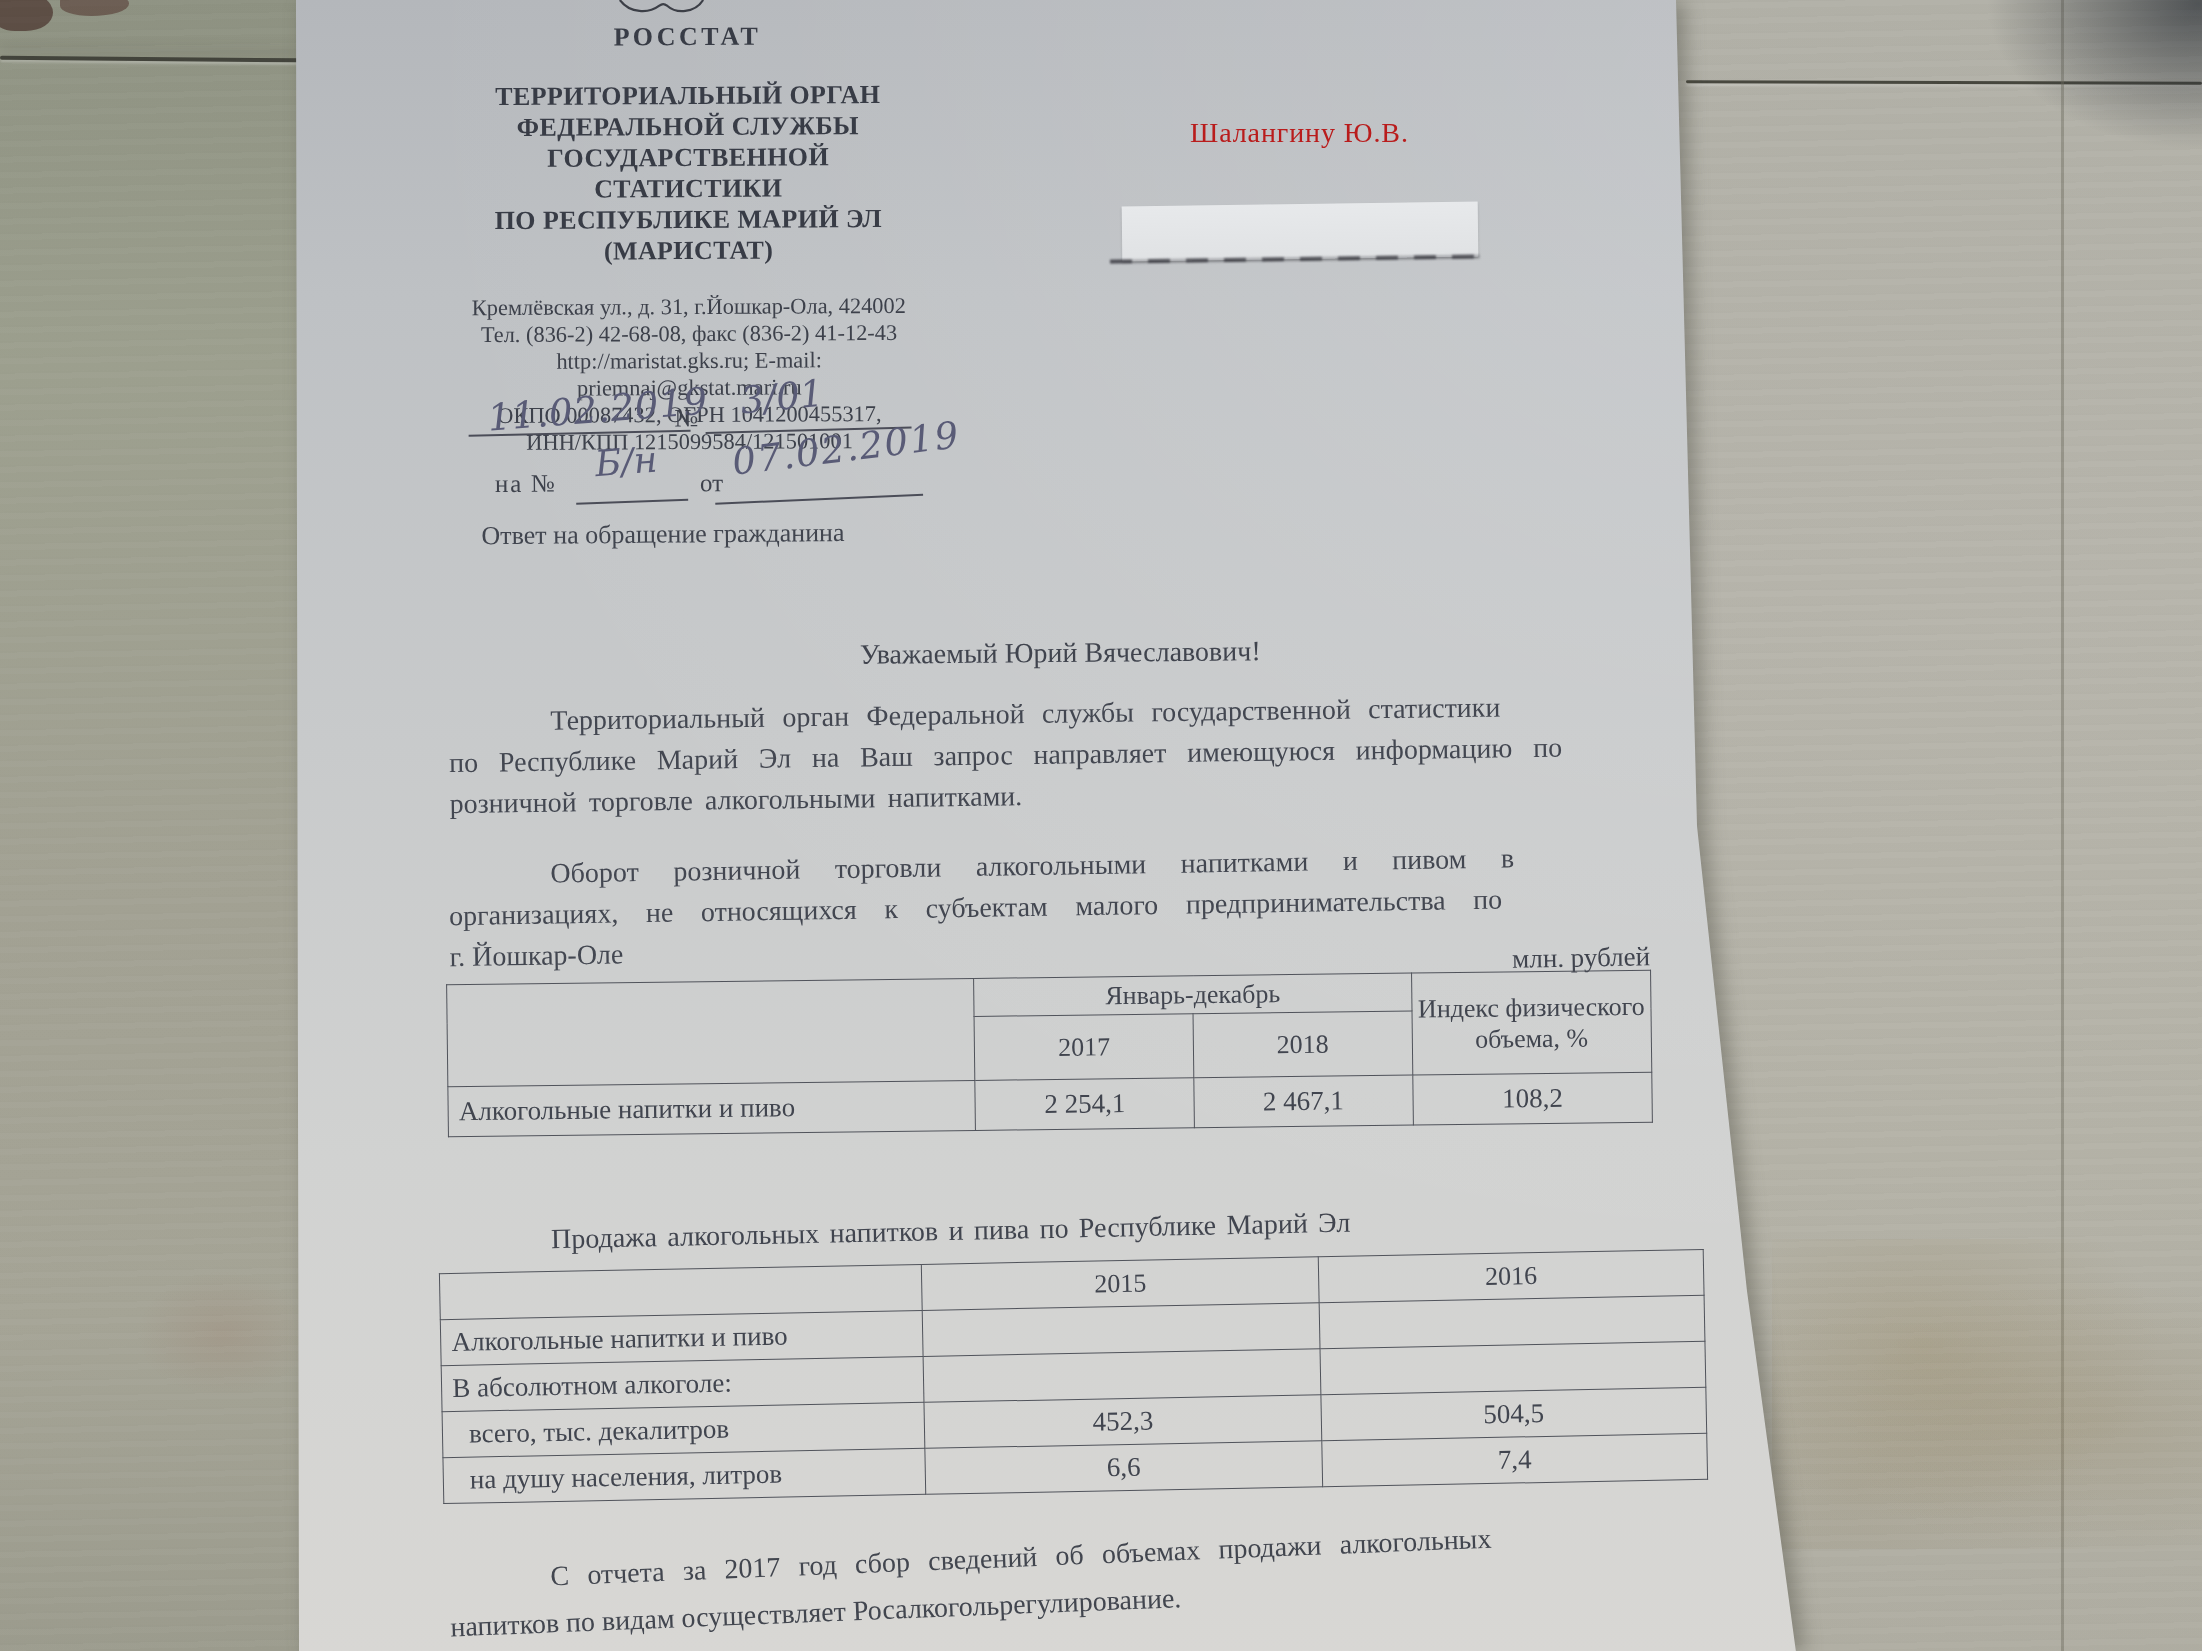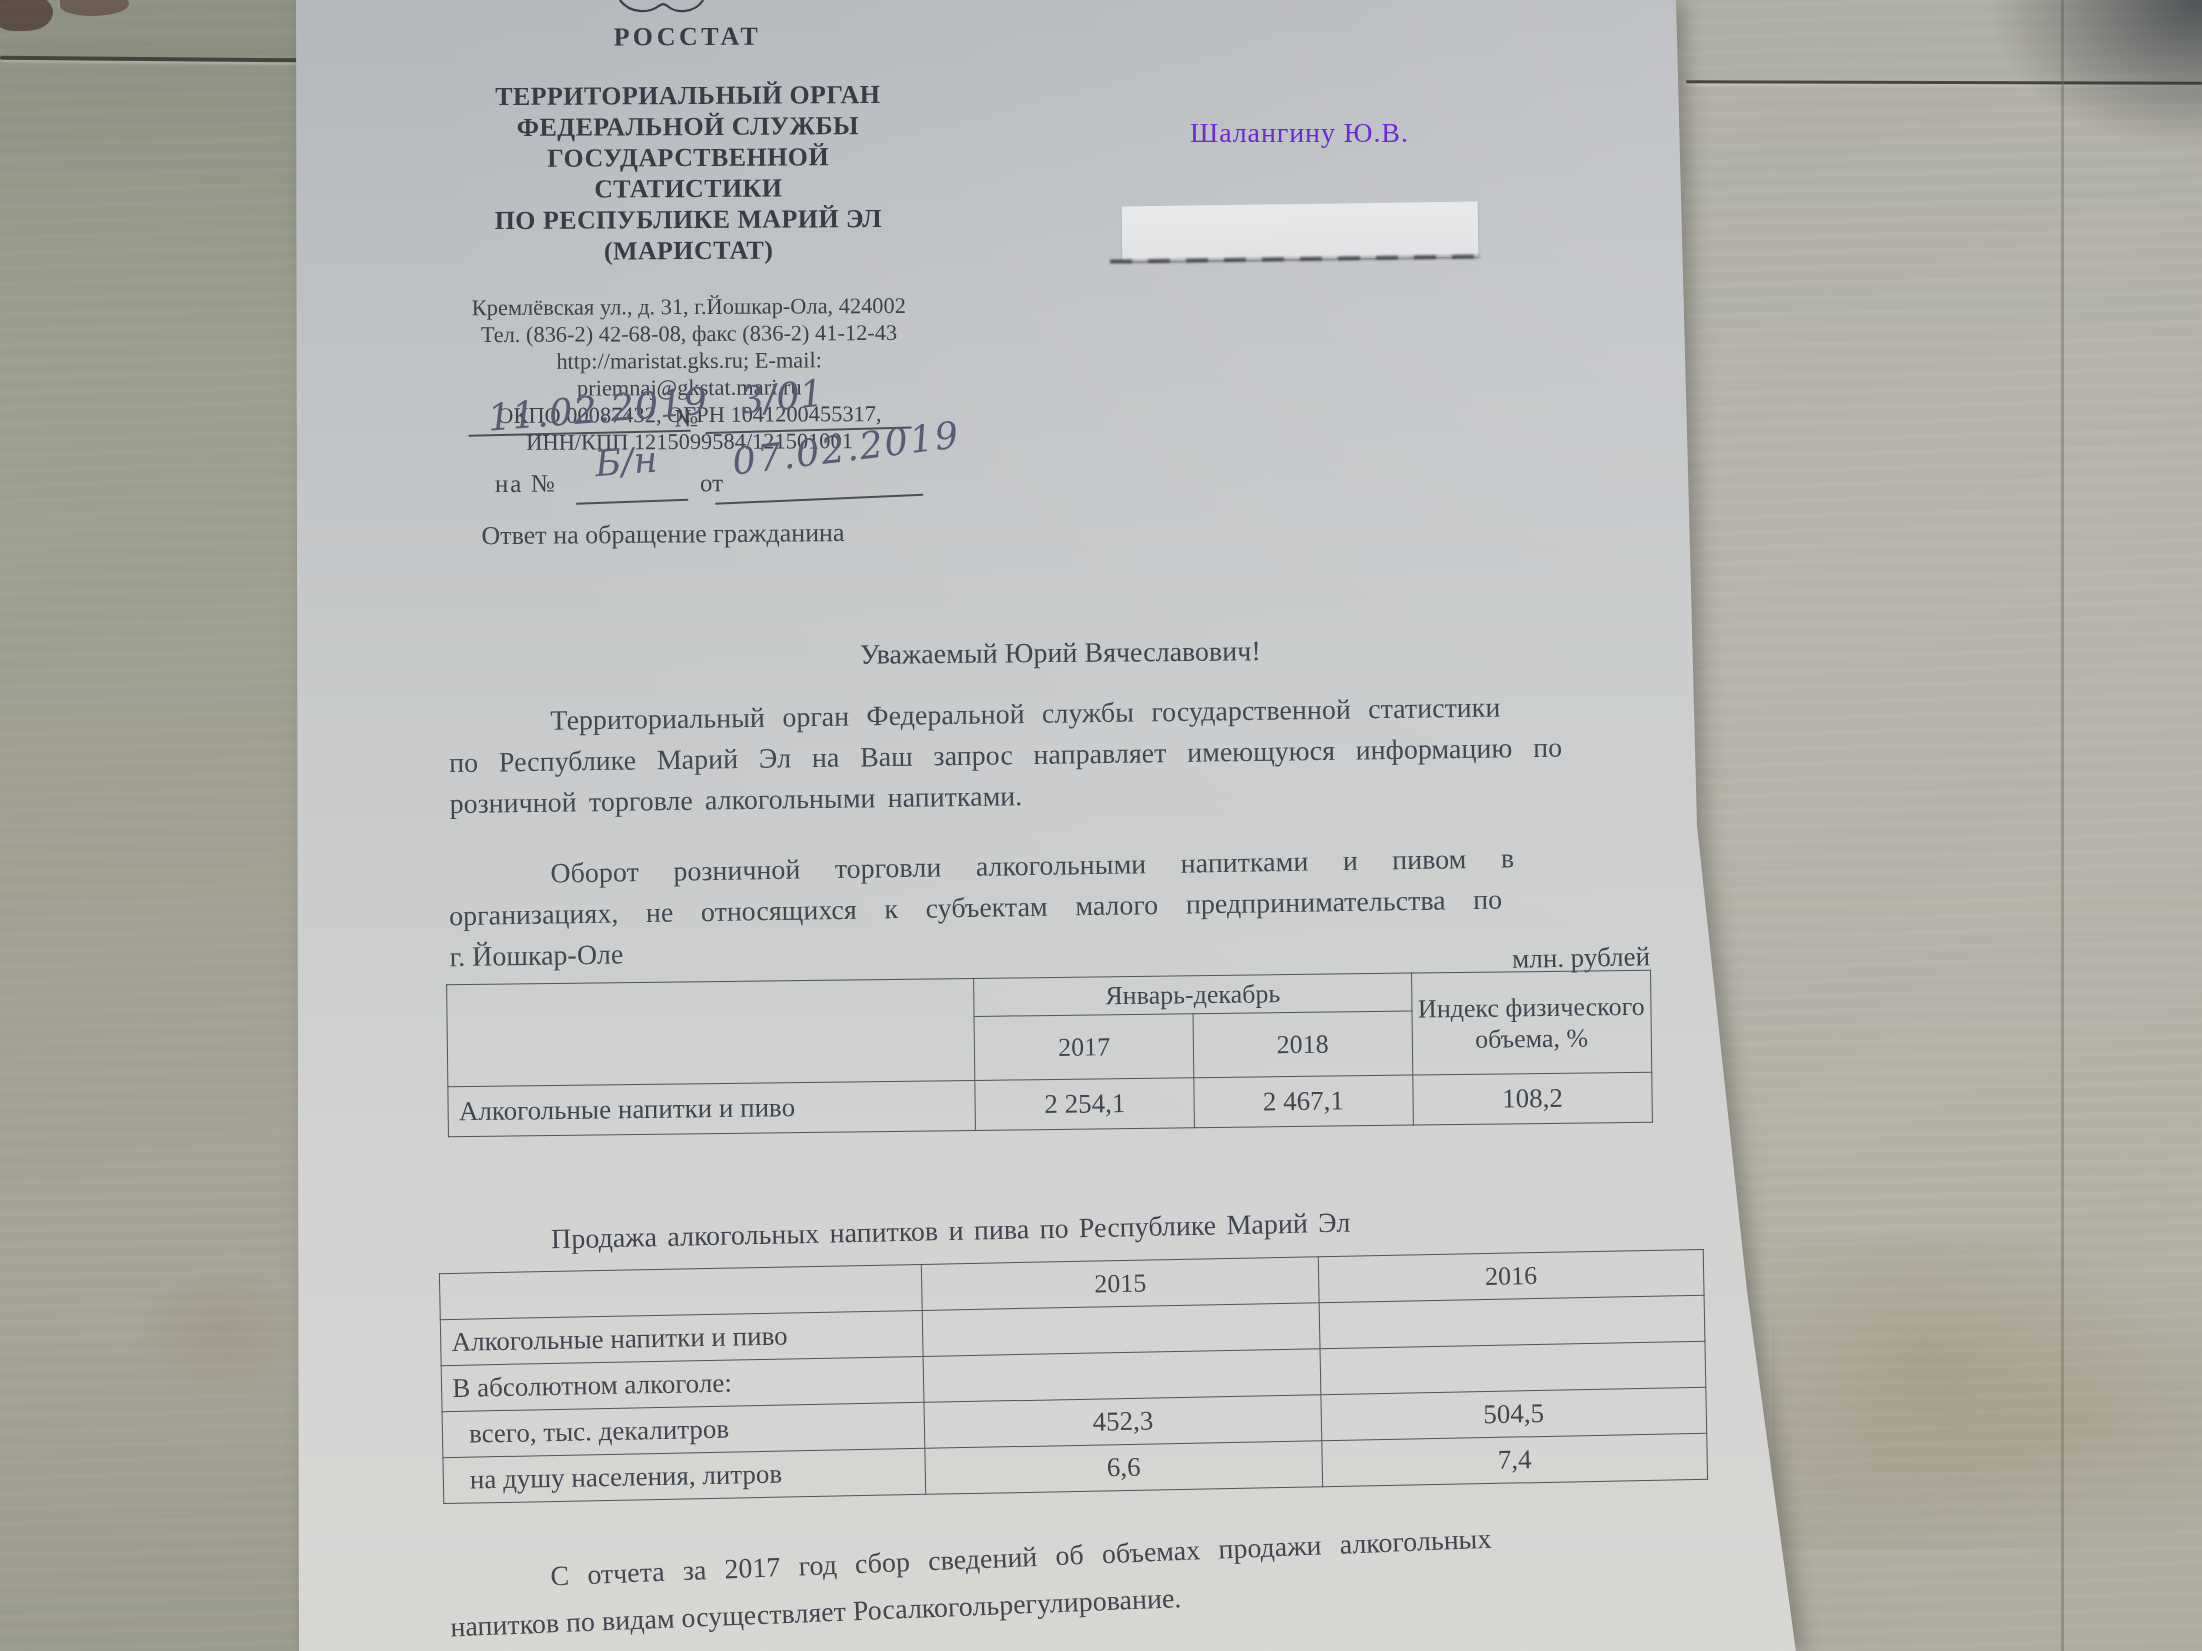--- a/index.html
+++ b/index.html
@@ -36,21 +36,21 @@
     clip-path:polygon(296px 0,1676px 0,1697px 826px,1747px 1291px,1796px 1652px,299px 1652px);
     background:
       radial-gradient(ellipse at 80% 6%,rgba(255,255,255,.16),rgba(255,255,255,0) 55%),
       linear-gradient(97deg,rgba(105,105,98,.30) 0%,rgba(105,105,98,0) 4%),
       linear-gradient(180deg,#b4b7bb 0%,#bec1c4 18%,#c8cacb 45%,#d1d2d1 70%,#d8d7d4 100%);}
   .center{text-align:center;}
   .letterhead{left:465px;top:22.4px;width:447px;transform:rotate(-.3deg);color:#383c46;}
   .rosstat{font-size:26px;font-weight:bold;letter-spacing:3.4px;margin-bottom:27.5px;}
   .org{font-size:26px;font-weight:bold;line-height:31px;letter-spacing:0.4px;}
   .contact{margin-top:27.5px;font-size:22.4px;line-height:27px;color:#3d414b;}
-  .addressee{left:1190px;top:117px;font-size:28px;letter-spacing:0.9px;color:#6d28d9;}
+  .addressee{left:1190px;top:117px;font-size:28px;letter-spacing:0.9px;color:#b91c1c;}
   .redaction{left:1122px;top:204px;width:356px;height:55px;transform:rotate(-.8deg);
     background:linear-gradient(180deg,#e7e9eb 0%,#e0e2e4 100%);box-shadow:0 1.7px 2.6px rgba(40,40,40,.18);}
   .redaction-smudge{left:1110px;top:257px;width:370px;height:4.3px;transform:rotate(-.8deg);filter:blur(0.9px);
     background:repeating-linear-gradient(90deg,rgba(38,38,46,.75) 0 22.4px,rgba(38,38,46,.25) 22.4px 38px);}
   
   .refblock{left:469px;top:385px;width:516px;height:189px;transform:rotate(-.5deg);}
   .hand{font-family:"DejaVu Serif",serif;font-style:italic;color:#595b76;}
   .hw1{left:19px;top:1.7px;font-size:37px;transform:rotate(-4deg);letter-spacing:0.9px;}
   .uline{background:#4b4d58;height:1.7px;}
   .ul1{left:0px;top:46px;width:222px;transform:rotate(-.8deg);}

